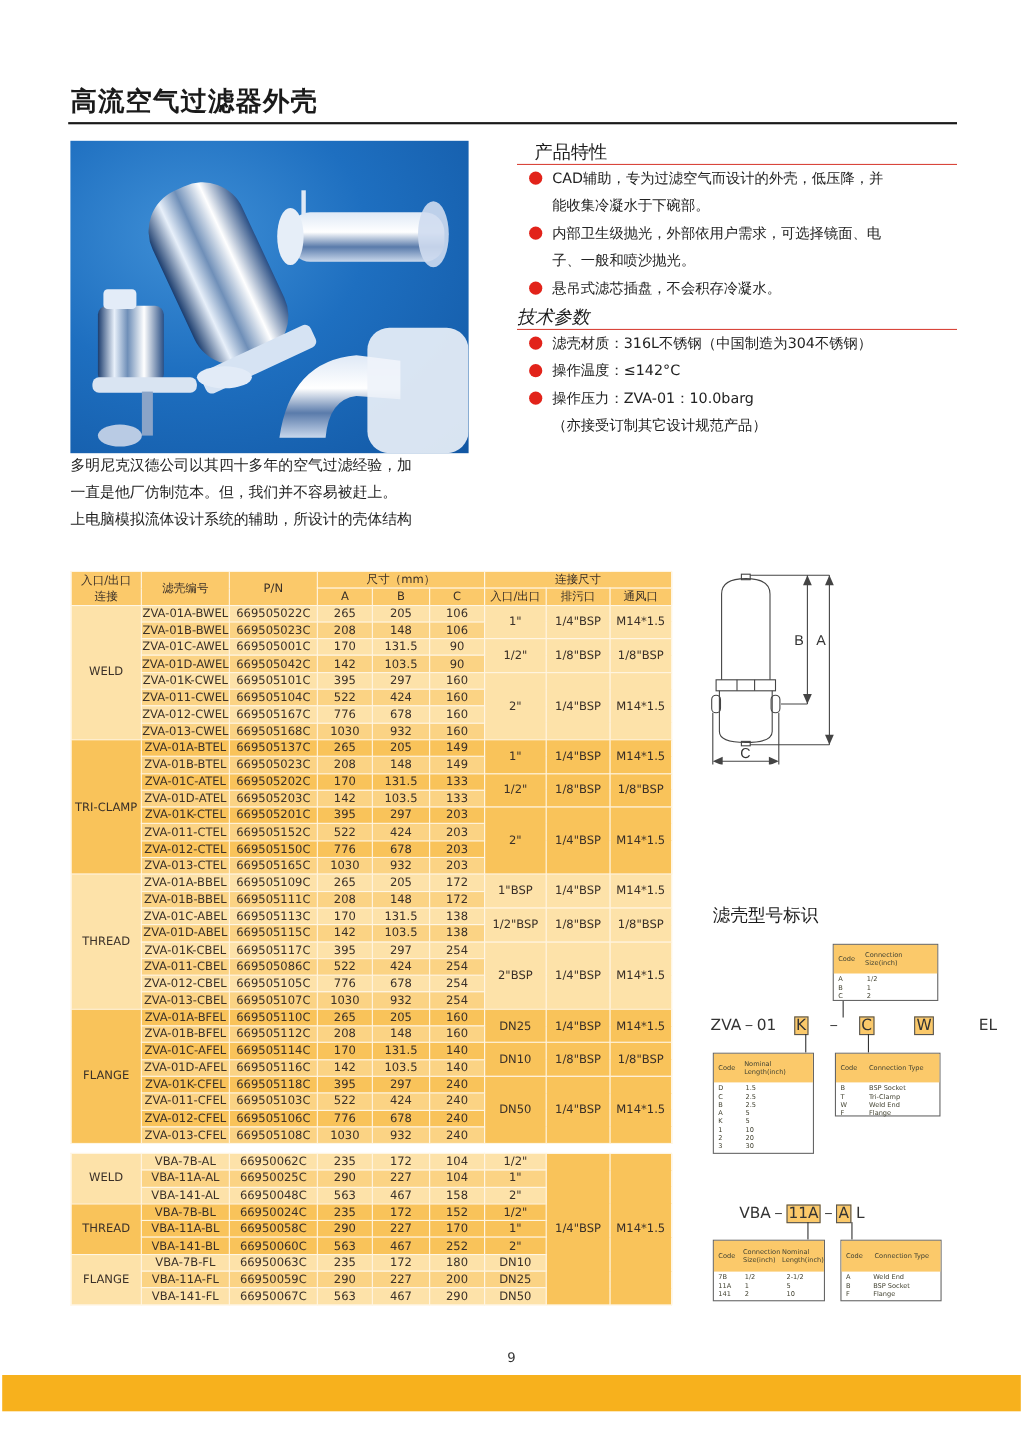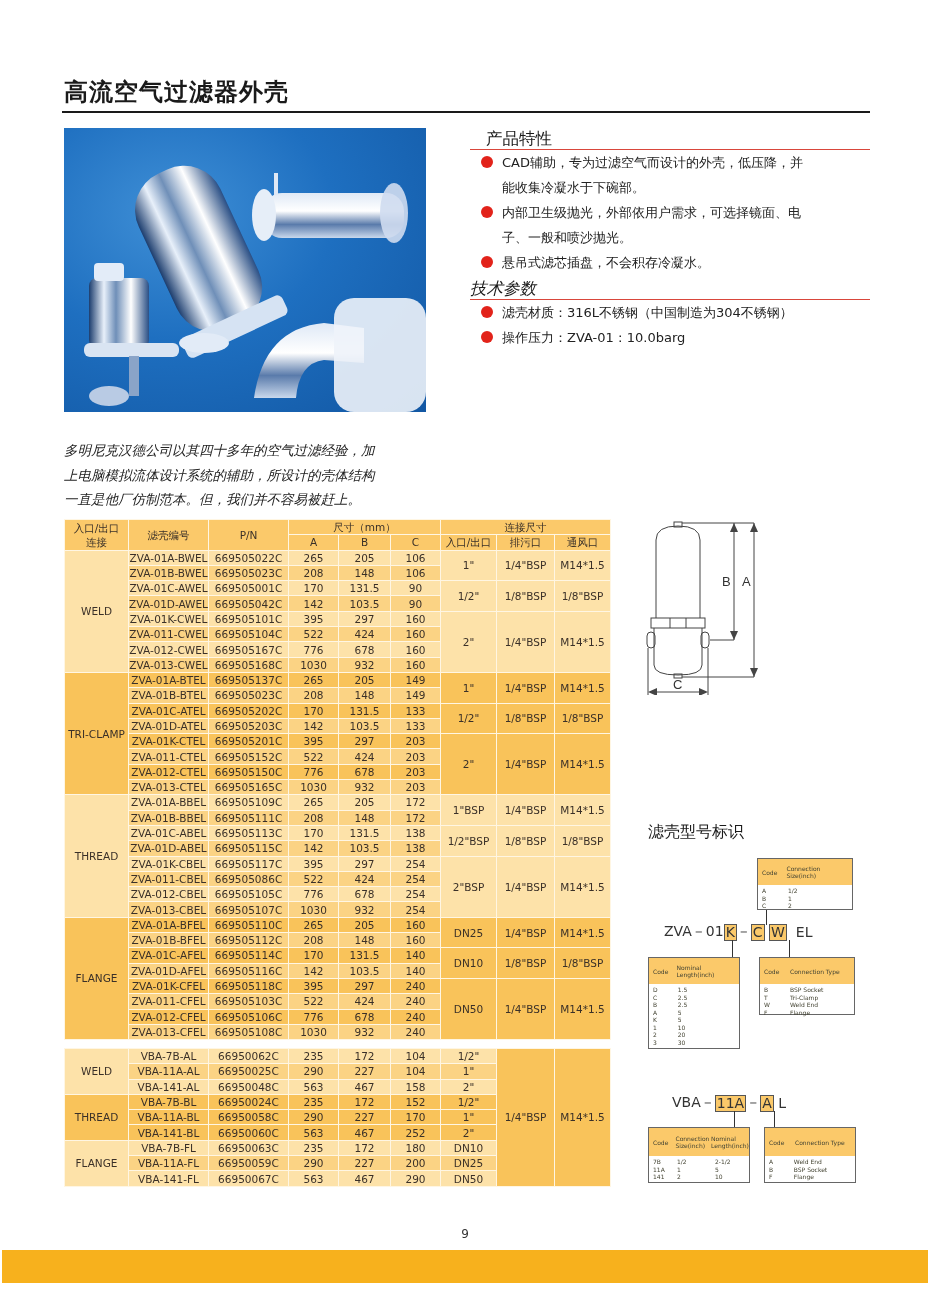--- a/index.html
+++ b/index.html
@@ -6,21 +6,21 @@
   html, body { width: 930px; height: 1316px; background: #ffffff; overflow: hidden; }
   body { font-family: "DejaVu Sans", "Liberation Sans", sans-serif; color: #222; position: relative; }
 
   .page-title { position: absolute; left: 64px; top: 76px; font-size: 24px; font-weight: bold; color: #1a1a1a; letter-spacing: 1px; }
   .title-rule { position: absolute; left: 62px; top: 111px; width: 808px; height: 2px; background: #1a1a1a; }
 
   .hero { position: absolute; left: 64px; top: 128px; width: 362px; height: 284px; overflow: hidden;
     background: radial-gradient(ellipse at 30% 30%, #3f8fd6 0%, #1e6fc0 45%, #1257a3 100%); }
   .hero svg { position: absolute; left: 0; top: 0; }
 
-  .intro { position: absolute; left: 64px; top: 438px; width: 372px; font-size: 13.5px; line-height: 24.5px; color: #222; font-style: italic; }
+  .intro { position: absolute; left: 64px; top: 411px; width: 372px; font-size: 13.5px; line-height: 24.5px; color: #222; }
 
   .section-head { position: absolute; left: 470px; font-size: 16.5px; color: #1a1a1a; }
   .section-rule { position: absolute; left: 470px; width: 400px; height: 1px; background: #d9463b; }
   .bullets { position: absolute; left: 480px; width: 392px; font-size: 13px; line-height: 25px; color: #222; list-style: none; }
   .bullets li { position: relative; padding-left: 22px; }
   .bullets li .dot { position: absolute; left: 1px; top: 6px; width: 12px; height: 12px; border-radius: 50%; background: #e2231a; }
   .bullets li.cont { padding-left: 22px; }
   .bullets li.indent { padding-left: 98px; }
 
   
@@ -92,39 +92,41 @@
     <ellipse cx="45" cy="268" rx="20" ry="10" fill="#b9cbe4"></ellipse>
 
     <path d="M190 270 Q200 200 260 195 L300 200 L300 235 L260 232 Q235 235 232 270 Z" fill="url(#steel2)"></path>
     <rect x="270" y="170" width="92" height="114" rx="20" fill="#eef3fa" opacity="0.9"></rect>
     <ellipse cx="140" cy="215" rx="25" ry="10" fill="#e2ebf7"></ellipse>
   </svg>
 </div>
 
 <div class="intro">
   <div>多明尼克汉德公司以其四十多年的空气过滤经验，加</div>
+  <div>一直是他厂仿制范本。但，我们并不容易被赶上。</div>
   <div>上电脑模拟流体设计系统的辅助，所设计的壳体结构</div>
-  <div>一直是他厂仿制范本。但，我们并不容易被赶上。</div>
 </div>
 
 <div class="section-head" style="top:128px;margin-left:16px;">产品特性</div>
 <div class="section-rule" style="top:149px;"></div>
 <ul class="bullets" style="top:150px;">
   <li><span class="dot"></span><span>CAD辅助，专为过滤空气而设计的外壳，低压降，并</span></li>
   <li class="cont">能收集冷凝水于下碗部。</li>
   <li><span class="dot"></span><span>内部卫生级抛光，外部依用户需求，可选择镜面、电</span></li>
   <li class="cont">子、一般和喷沙抛光。</li>
   <li><span class="dot"></span><span>悬吊式滤芯插盘，不会积存冷凝水。</span></li>
 </ul>
 
 <div class="section-head" style="top:278px;font-style:italic;">技术参数</div>
 <div class="section-rule" style="top:299px;"></div>
 <ul class="bullets" style="top:300px;">
   <li><span class="dot"></span><span>滤壳材质：316L不锈钢（中国制造为304不锈钢）</span></li>
+  <li><span class="dot"></span><span>操作温度：≤142°C</span></li>
   <li><span class="dot"></span><span>操作压力：ZVA-01：10.0barg</span></li>
+  <li class="cont">（亦接受订制其它设计规范产品）</li>
 </ul>
 
 <table class="spec" id="zva-table" style="top:519px;">
   <colgroup>
     <col style="width:64px">
       <col style="width:80px">
       <col style="width:80px">
     <col style="width:50px">
       <col style="width:52px">
       <col style="width:50px">
@@ -560,21 +562,21 @@
         <span style="width: 60px; display: inline-block;">1</span>
       </div>
       <div class="r">
         <span style="width: 26px; display: inline-block;">C</span>
         <span style="width: 60px; display: inline-block;">2</span>
       </div>
     </div>
 </div>
 <div class="connector" style="left:766px; top:910px; height:15px;"></div>
 
-<div class="model" style="left:664px; top:923px;">
+<div class="model" style="left:646px; top:923px;gap:16px;">
   <span>ZVA－01</span>
   <span class="hl">K</span>
   <span>－</span>
   <span class="hl">C</span>
   <span> </span>
   <span class="hl">W</span>
   <span>  </span>
   <span>EL</span>
 </div>
 <div class="connector" style="left:732px; top:940px; height:17px;"></div>

